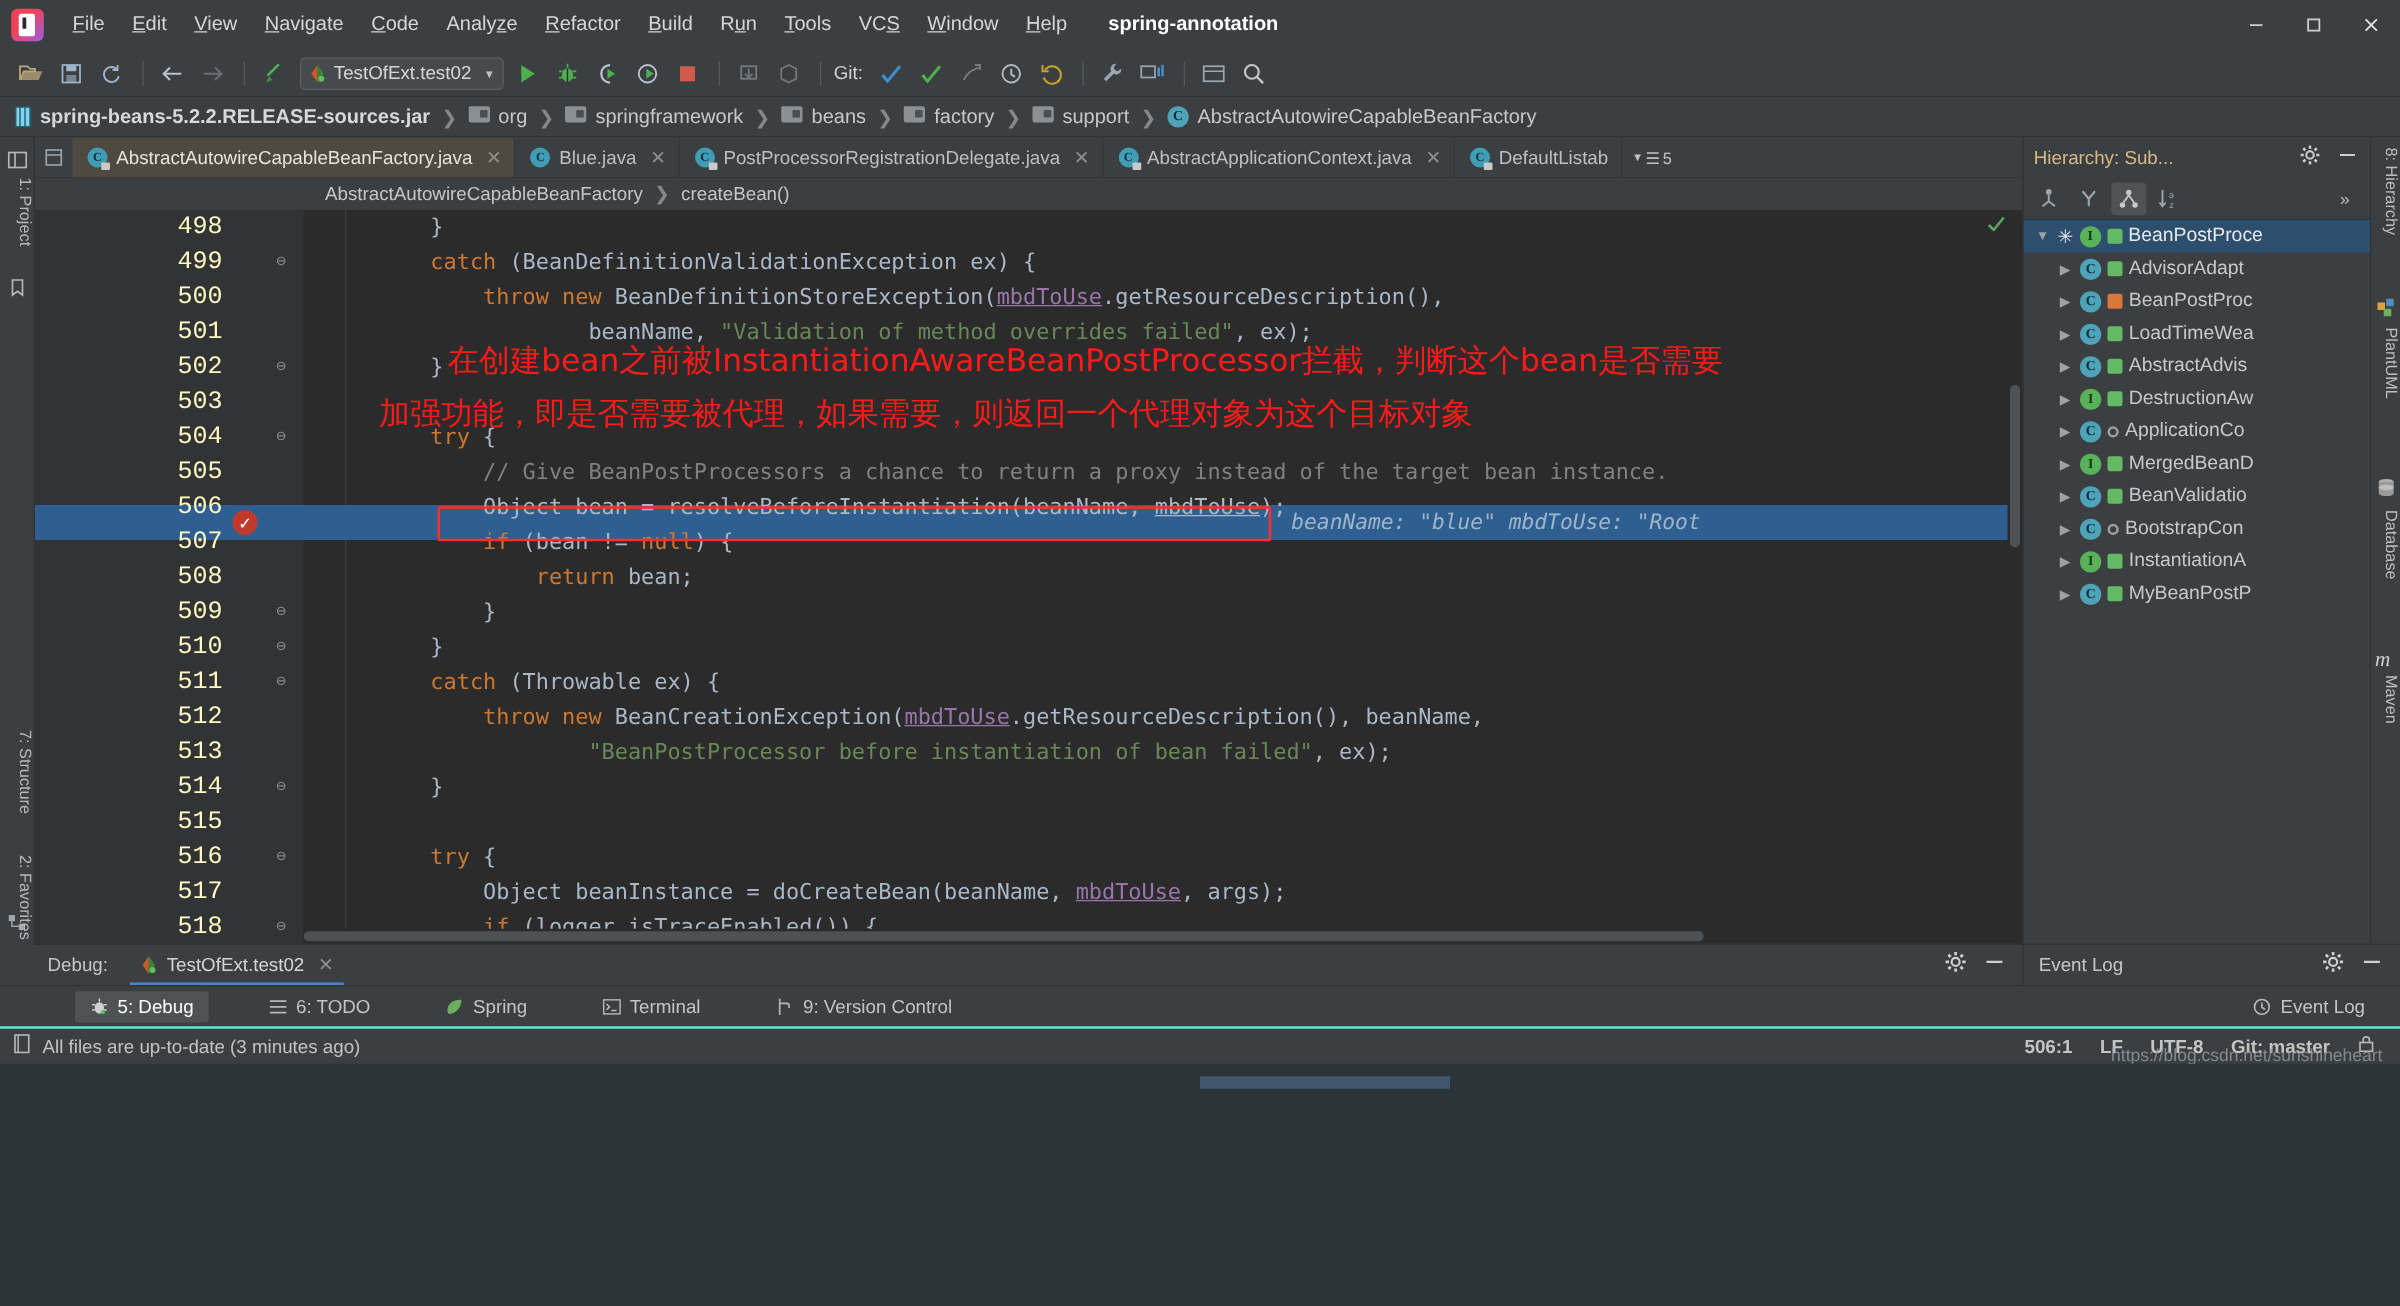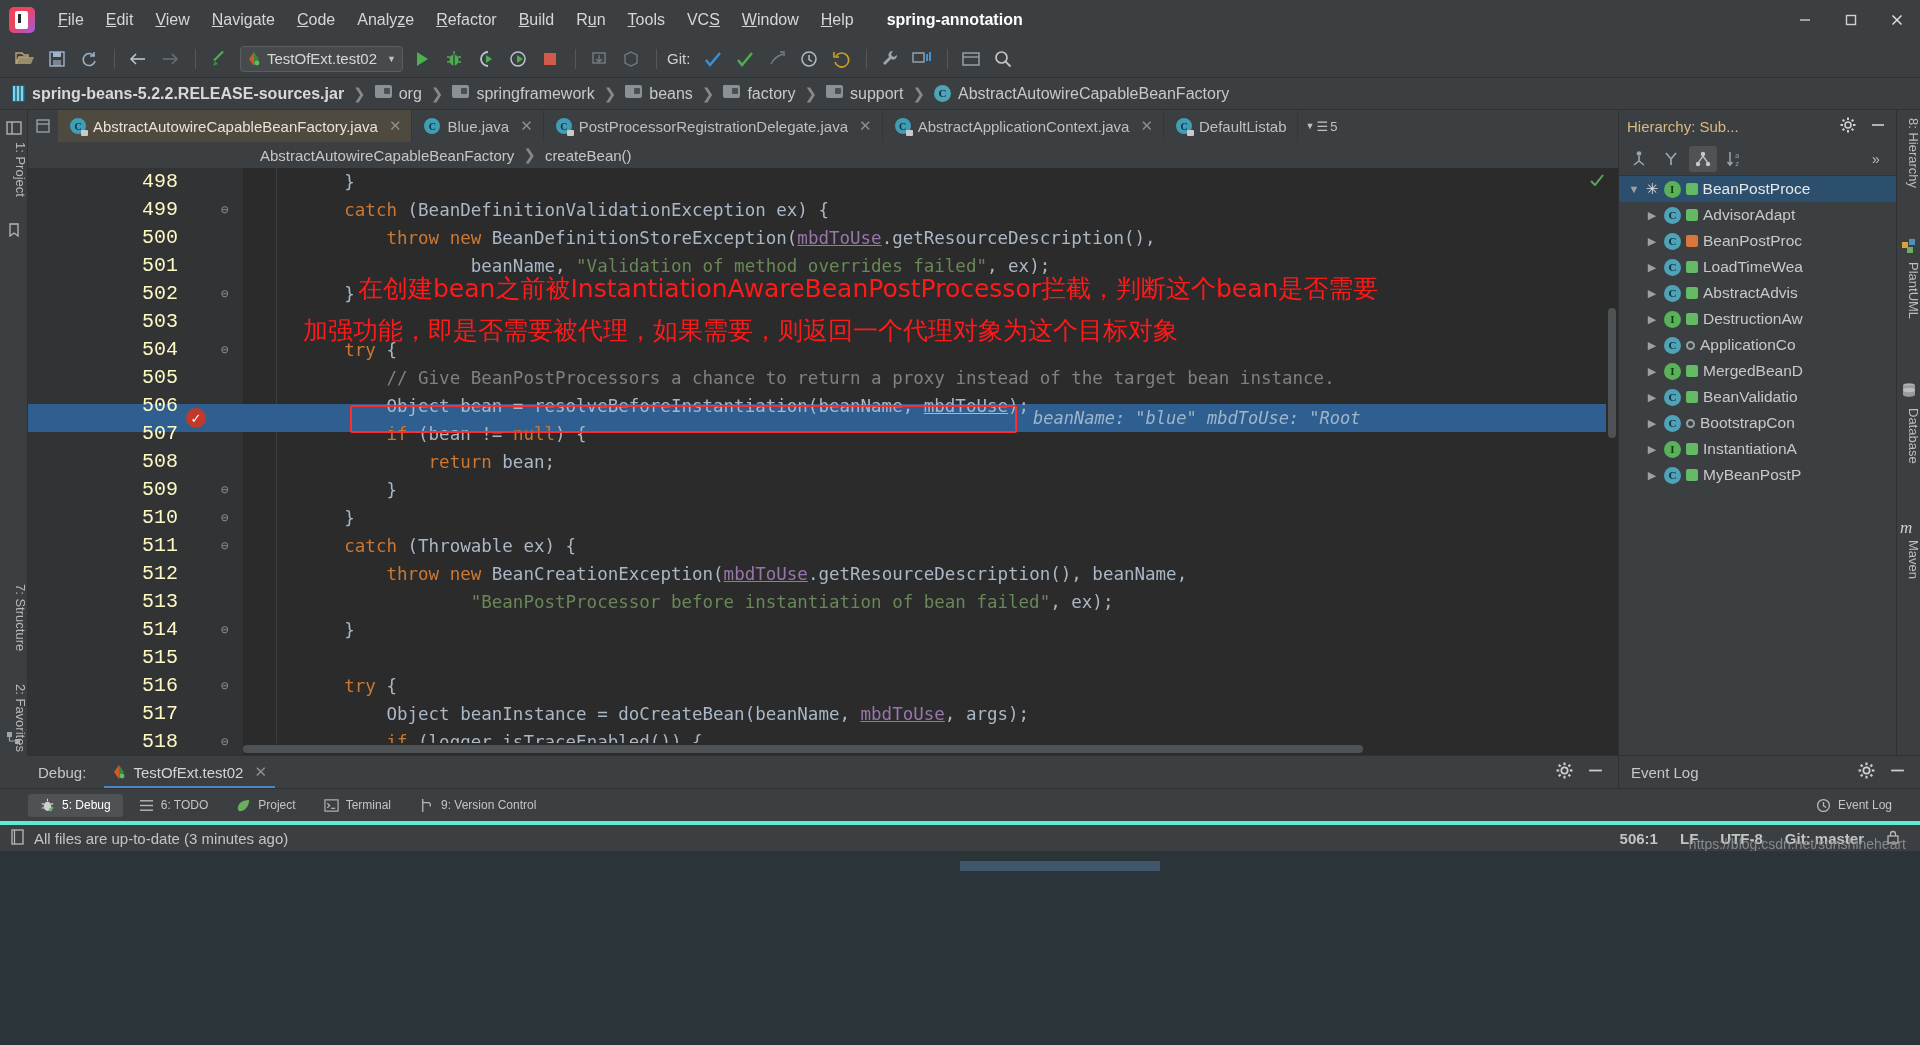--- a/index.html
+++ b/index.html
@@ -261,31 +261,31 @@
   .eventlog .t{ font-size:15px; color:#c6c6c6;}
   .eventlog .r{ margin-left:auto; display:flex; align-items:center; gap:14px; padding-right:14px;}
 
   
   .bottombar {
     position:absolute; left:0; top:788px; width:1920px; height:33px;
     background:#3c3f41; display:flex; align-items:center; padding-left:28px;
     border-top:1px solid #2f3133;
   }
   .btab {
-    display:flex; align-items:center; gap:7px; font-size:12px; color:#c4c4c4;
-    padding:4px 12px; border-radius:3px; margin-right:4px; white-space:nowrap;
+    display:flex; align-items:center; gap:7px; font-size:15px; color:#c4c4c4;
+    padding:4px 12px; border-radius:3px; margin-right:4px; white-space:nowrap;margin-left:32px;
   }
   .btab.active { background:#4e5254; color:#ffffff; }
   .bottombar .right{ margin-left:auto; display:flex; align-items:center; gap:10px; padding-right:12px;}
 
   
   .statusbar {
     position:absolute; left:0; top:821px; width:1920px; height:30px;
     background:#3c3f41; display:flex; align-items:center; padding-left:10px;
-    font-size:15px; color:#c4c4c4; border-top:4px solid #5eead4;
+    font-size:15px; color:#c4c4c4; border-top:2px solid #5eead4;
   }
   .statusbar .right{ margin-left:auto; display:flex; align-items:center; gap:22px; padding-right:20px;font-weight:bold;}
   .watermark {
     position:absolute; right:14px; top:836px; font-size:14px; color:#8f98a0; opacity:.85;
   }
   .bottom-strip{
     position:absolute; left:0; top:851px; width:1920px; height:194px; background:#2b3438;
   }
   .bottom-strip .box{
     position:absolute; left:960px; top:10px; width:200px; height:10px; background:#40566b;
@@ -872,21 +872,21 @@
             <line x1="1" y1="8" x2="15" y2="8"></line>
             <line x1="1" y1="13" x2="15" y2="13"></line>
           </g>
         </svg>
       <span>6: TODO</span>
     </div>
     <div class="btab">
       <svg width="15" height="15" viewBox="0 0 16 16">
           <path d="M14 2C6 2 2 6 2 11c0 2 1 3 2 3 5 0 10-5 10-12z" fill="#6cae5d"></path>
         </svg>
-      <span>Project</span>
+      <span>Spring</span>
     </div>
     <div class="btab">
       <svg width="15" height="15" viewBox="0 0 16 16">
           <rect x="1" y="2" width="14" height="12" fill="none" stroke="#b8b8b8" stroke-width="1.2"></rect>
           <path d="M3.5 5.5 6 8l-2.5 2.5" fill="none" stroke="#b8b8b8" stroke-width="1.3"></path>
           <line x1="7.5" y1="11" x2="12" y2="11" stroke="#b8b8b8" stroke-width="1.3"></line>
         </svg>
       <span>Terminal</span>
     </div>
     <div class="btab">

